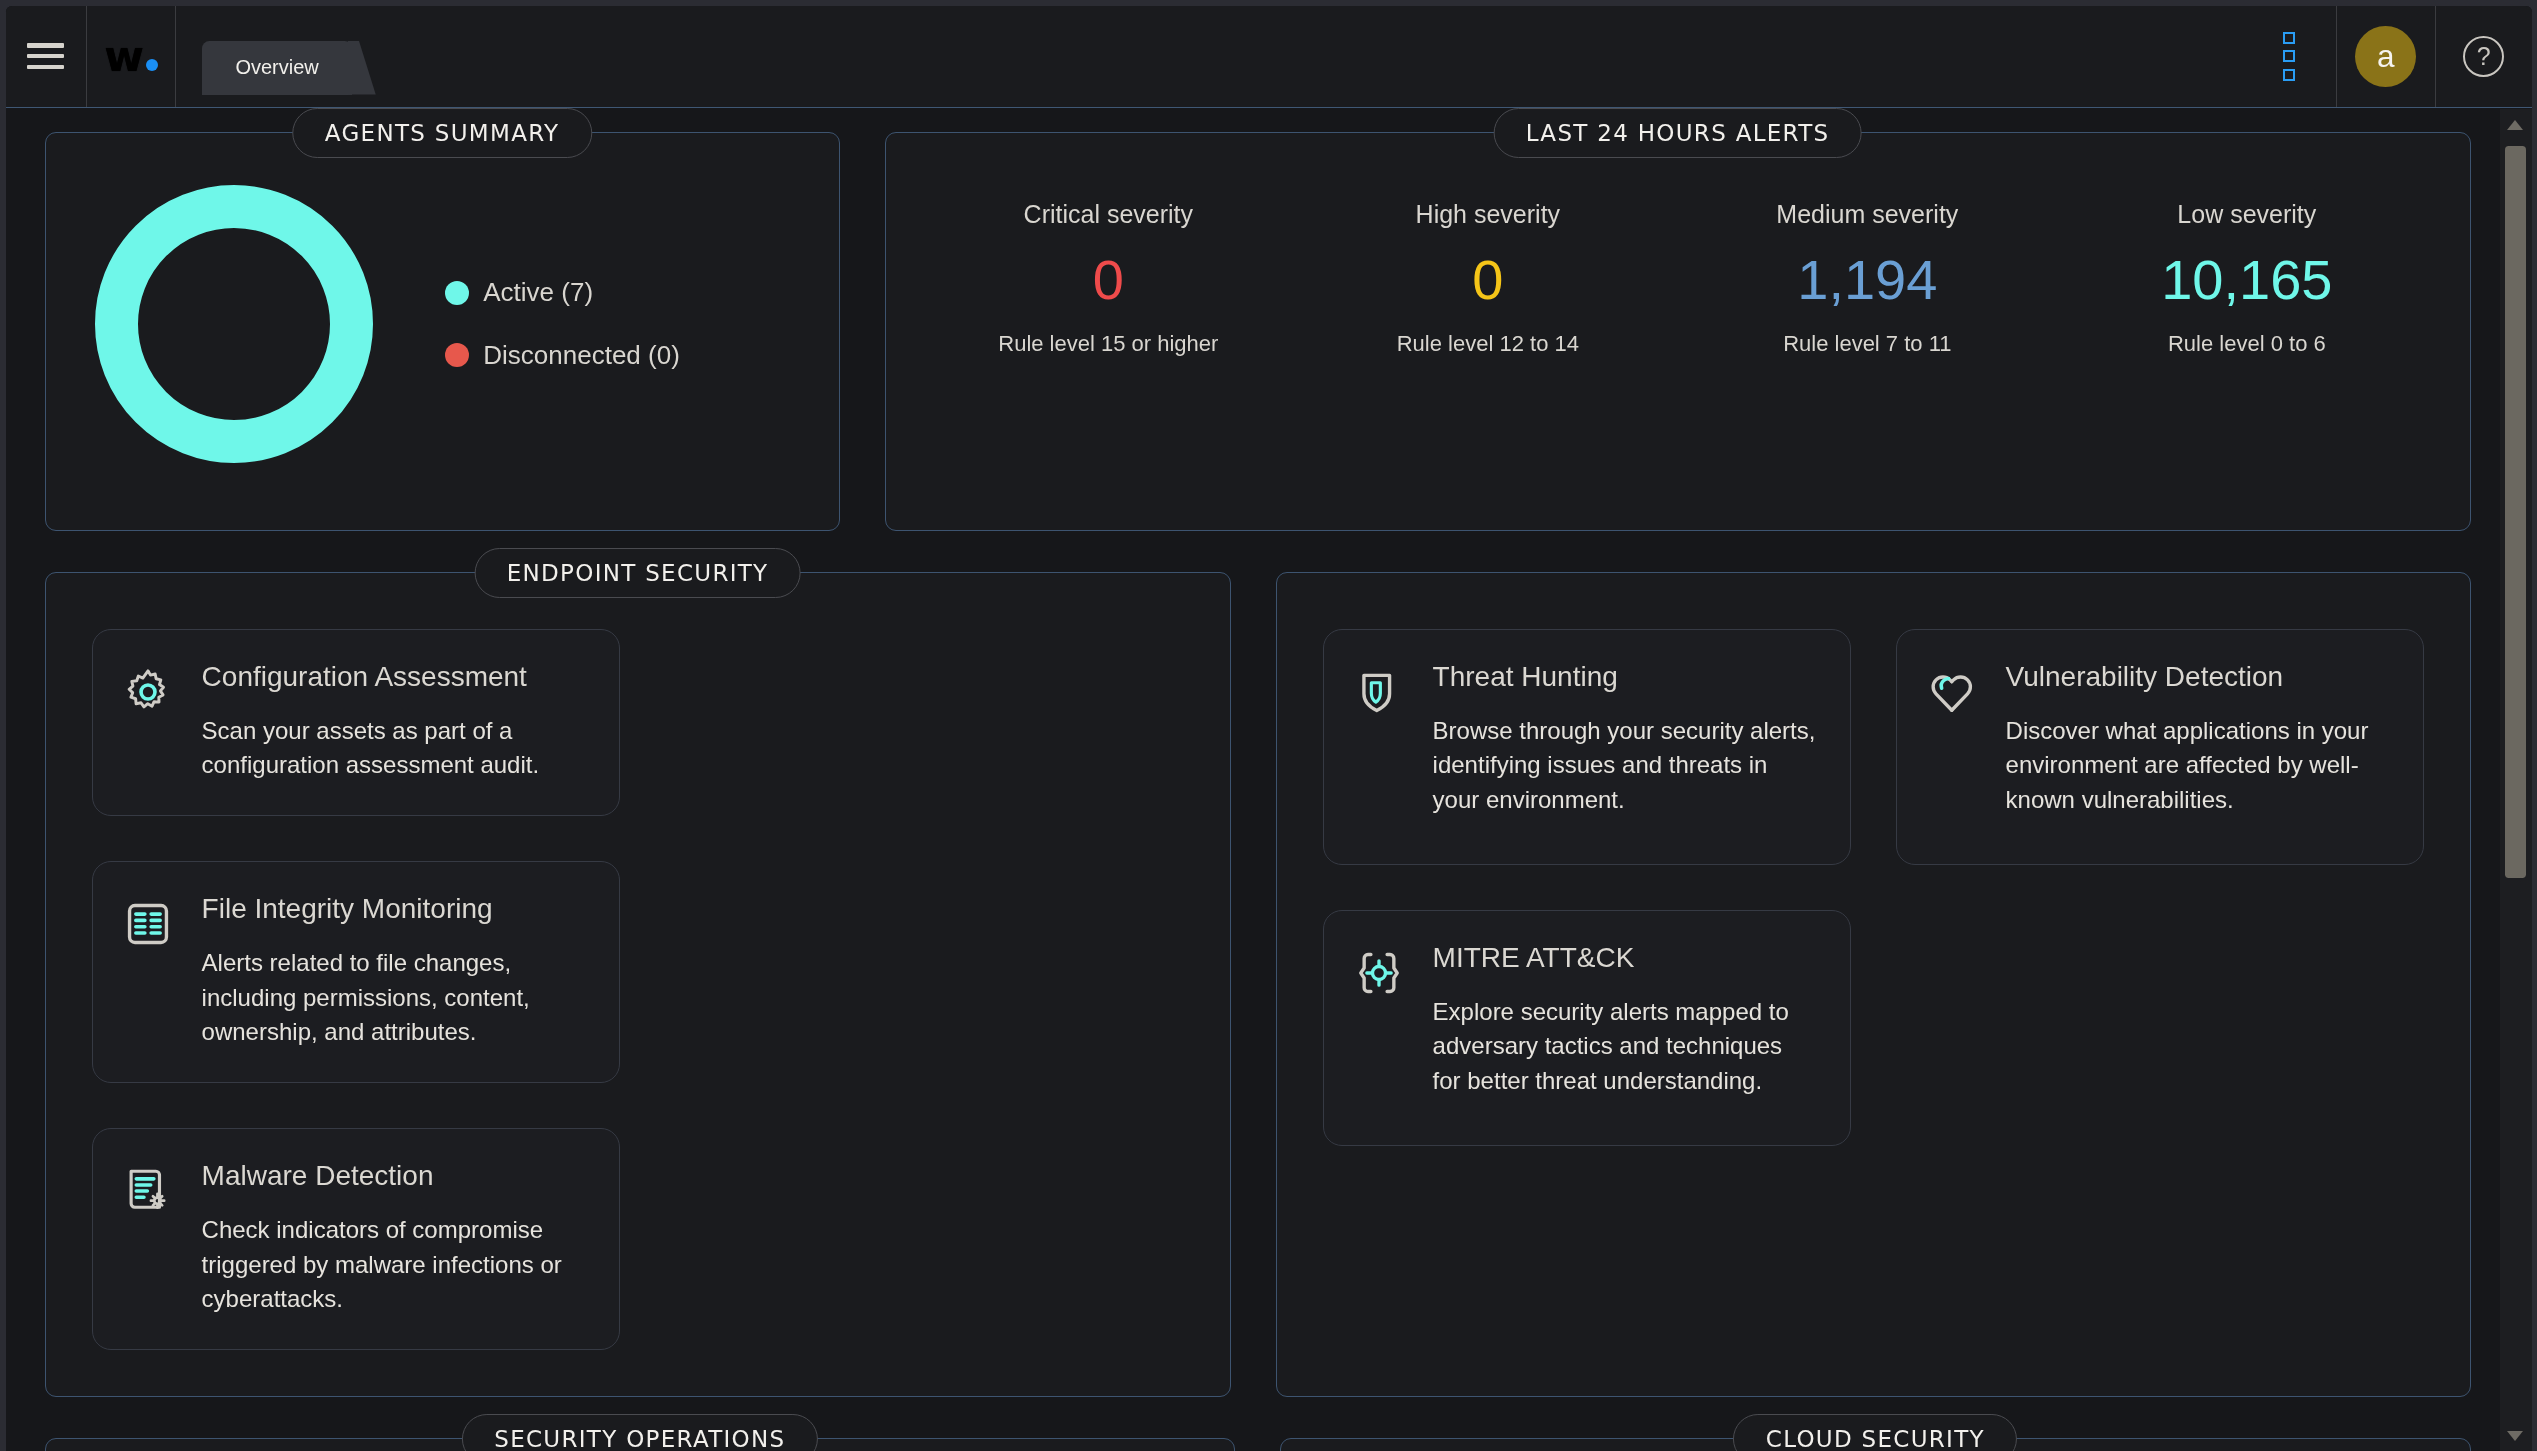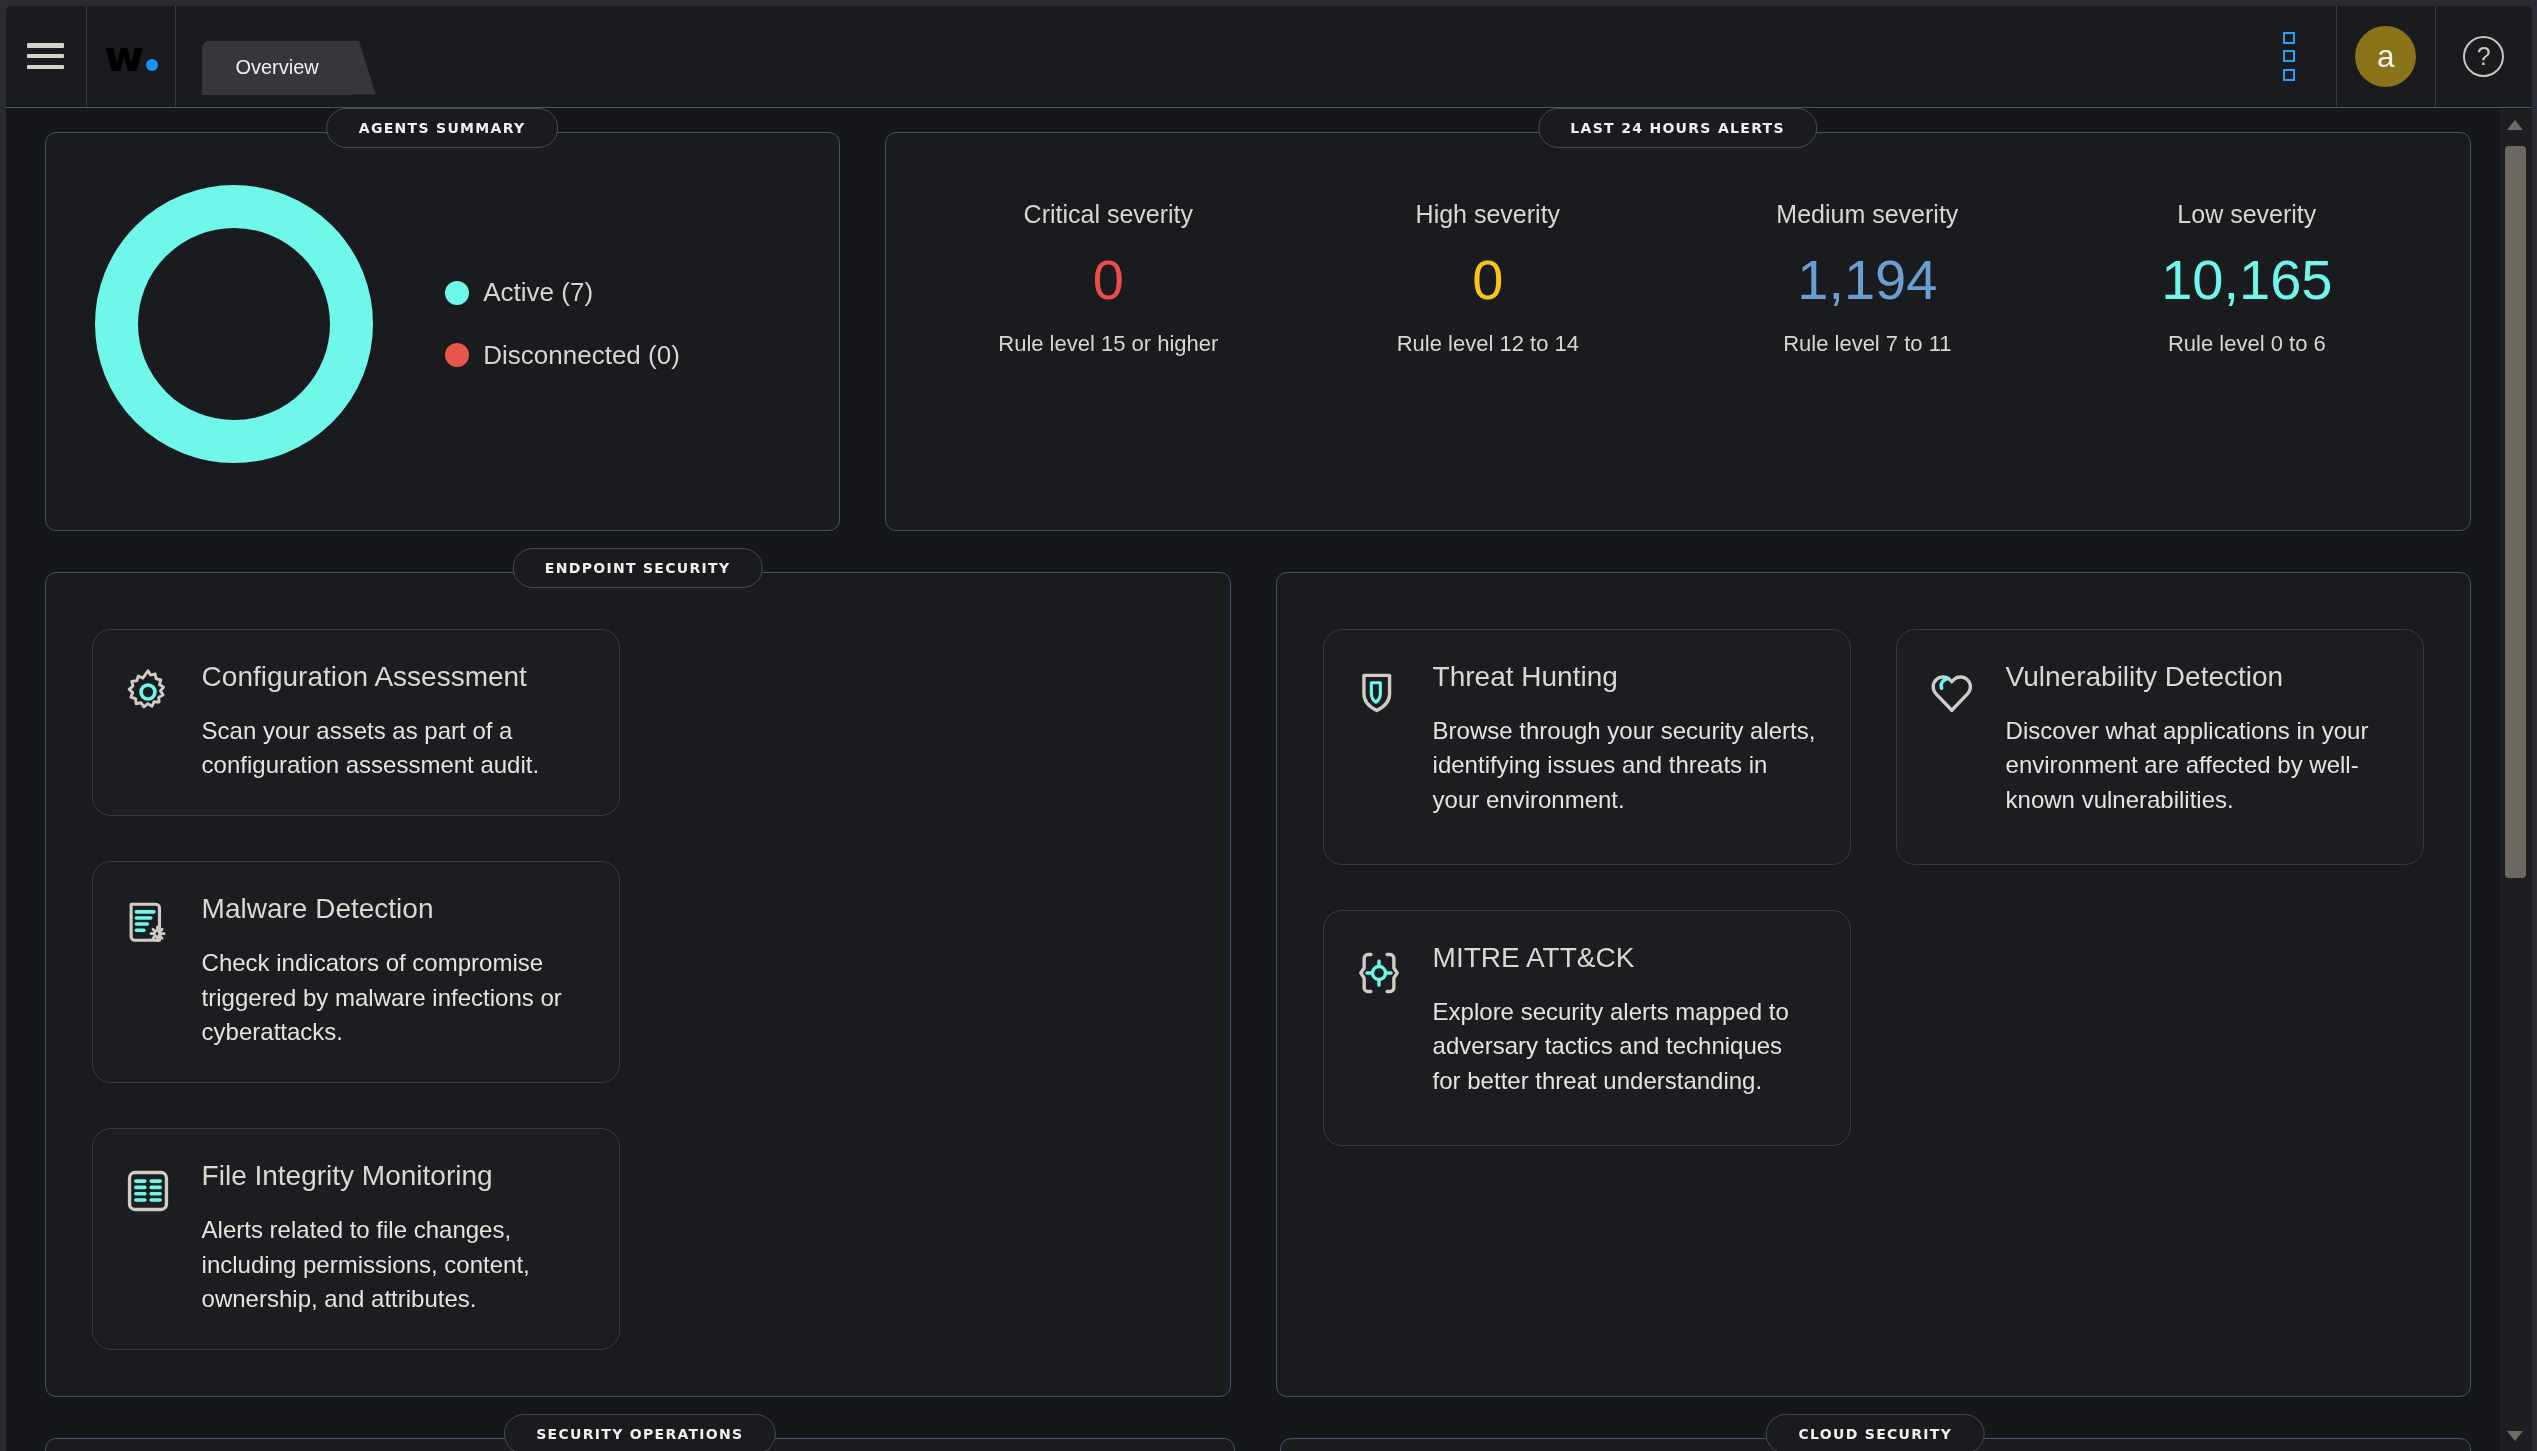--- a/index.html
+++ b/index.html
@@ -120,22 +120,22 @@
   }
   .panel-legend {
     position: absolute;
     top: -25px;
     left: 50%;
     transform: translateX(-50%);
     background: #1a1b1e;
     border: 0.9px solid #4a4b50;
     border-radius: 26px;
     padding: 11px 31.5px;
-    font-size: 14px;
-    font-weight: 700;
+    font-size: 23px;
+    font-weight: 400;
     letter-spacing: 1.3px;
     color: #f2f0ec;
     font-family: "DejaVu Sans", sans-serif;
     white-space: nowrap;
   }
 
   
   .agents-panel { width: 795px; min-height: 399px; }
   .agents-body { display: flex; align-items: center; padding-left: 16.7px; padding-top: 9.3px; }
   .donut {
@@ -315,42 +315,42 @@
             </div>
             <div class="card-body">
               <div class="card-title">Configuration Assessment</div>
               <div class="card-desc">Scan your assets as part of a configuration assessment audit.</div>
             </div>
           </div>
 
           <div class="card">
             <div class="card-icon">
               <svg width="54" height="54" viewBox="0 0 24 24" fill="none">
+                <rect x="3.8" y="3.8" width="16.4" height="16.4" rx="2.4" stroke="#cfccc6" stroke-width="1.5"></rect>
+                <path d="M6.6 7.6h4M6.6 10.4h4M6.6 13.2h4M6.6 16h4M13.4 7.6h4M13.4 10.4h4M13.4 13.2h4M13.4 16h4" stroke="#6ff7e9" stroke-width="1.6" stroke-linecap="round"></path>
+              </svg>
+            </div>
+            <div class="card-body">
+              <div class="card-title">File Integrity Monitoring</div>
+              <div class="card-desc">Alerts related to file changes, including permissions, content, ownership, and attributes.</div>
+            </div>
+          </div>
+
+          <div class="card">
+            <div class="card-icon">
+              <svg width="54" height="54" viewBox="0 0 24 24" fill="none">
                 <path d="M4.5 3.2h11a1.6 1.6 0 0 1 1.6 1.6v14.4H6.1a1.6 1.6 0 0 1-1.6-1.6z" stroke="#cfccc6" stroke-width="1.4" stroke-linejoin="round"></path>
                 <path d="M6.8 6.6h7.8M6.8 9.3h6.4M6.8 12h4.9M6.8 14.8h3.4" stroke="#6ff7e9" stroke-width="1.6" stroke-linecap="round"></path>
                 <circle cx="16.2" cy="16.3" r="1.4" stroke="#cfccc6" stroke-width="1.2"></circle>
                 <path d="M16.2 13.3v1M16.2 18.4v1M13.3 16.3h1M18.2 16.3h1M14.2 14.3l.7.7M17.6 17.7l.7.7M18.3 14.3l-.7.7M14.9 17.7l-.7.7" stroke="#cfccc6" stroke-width="1.2" stroke-linecap="round"></path>
               </svg>
             </div>
             <div class="card-body">
               <div class="card-title">Malware Detection</div>
               <div class="card-desc">Check indicators of compromise triggered by malware infections or cyberattacks.</div>
-            </div>
-          </div>
-
-          <div class="card">
-            <div class="card-icon">
-              <svg width="54" height="54" viewBox="0 0 24 24" fill="none">
-                <rect x="3.8" y="3.8" width="16.4" height="16.4" rx="2.4" stroke="#cfccc6" stroke-width="1.5"></rect>
-                <path d="M6.6 7.6h4M6.6 10.4h4M6.6 13.2h4M6.6 16h4M13.4 7.6h4M13.4 10.4h4M13.4 13.2h4M13.4 16h4" stroke="#6ff7e9" stroke-width="1.6" stroke-linecap="round"></path>
-              </svg>
-            </div>
-            <div class="card-body">
-              <div class="card-title">File Integrity Monitoring</div>
-              <div class="card-desc">Alerts related to file changes, including permissions, content, ownership, and attributes.</div>
             </div>
           </div>
 
         </div>
       </div>
 
       <div class="panel sec-panel threat">
         <div class="ti-cards">
           <div class="ti-row">
 

